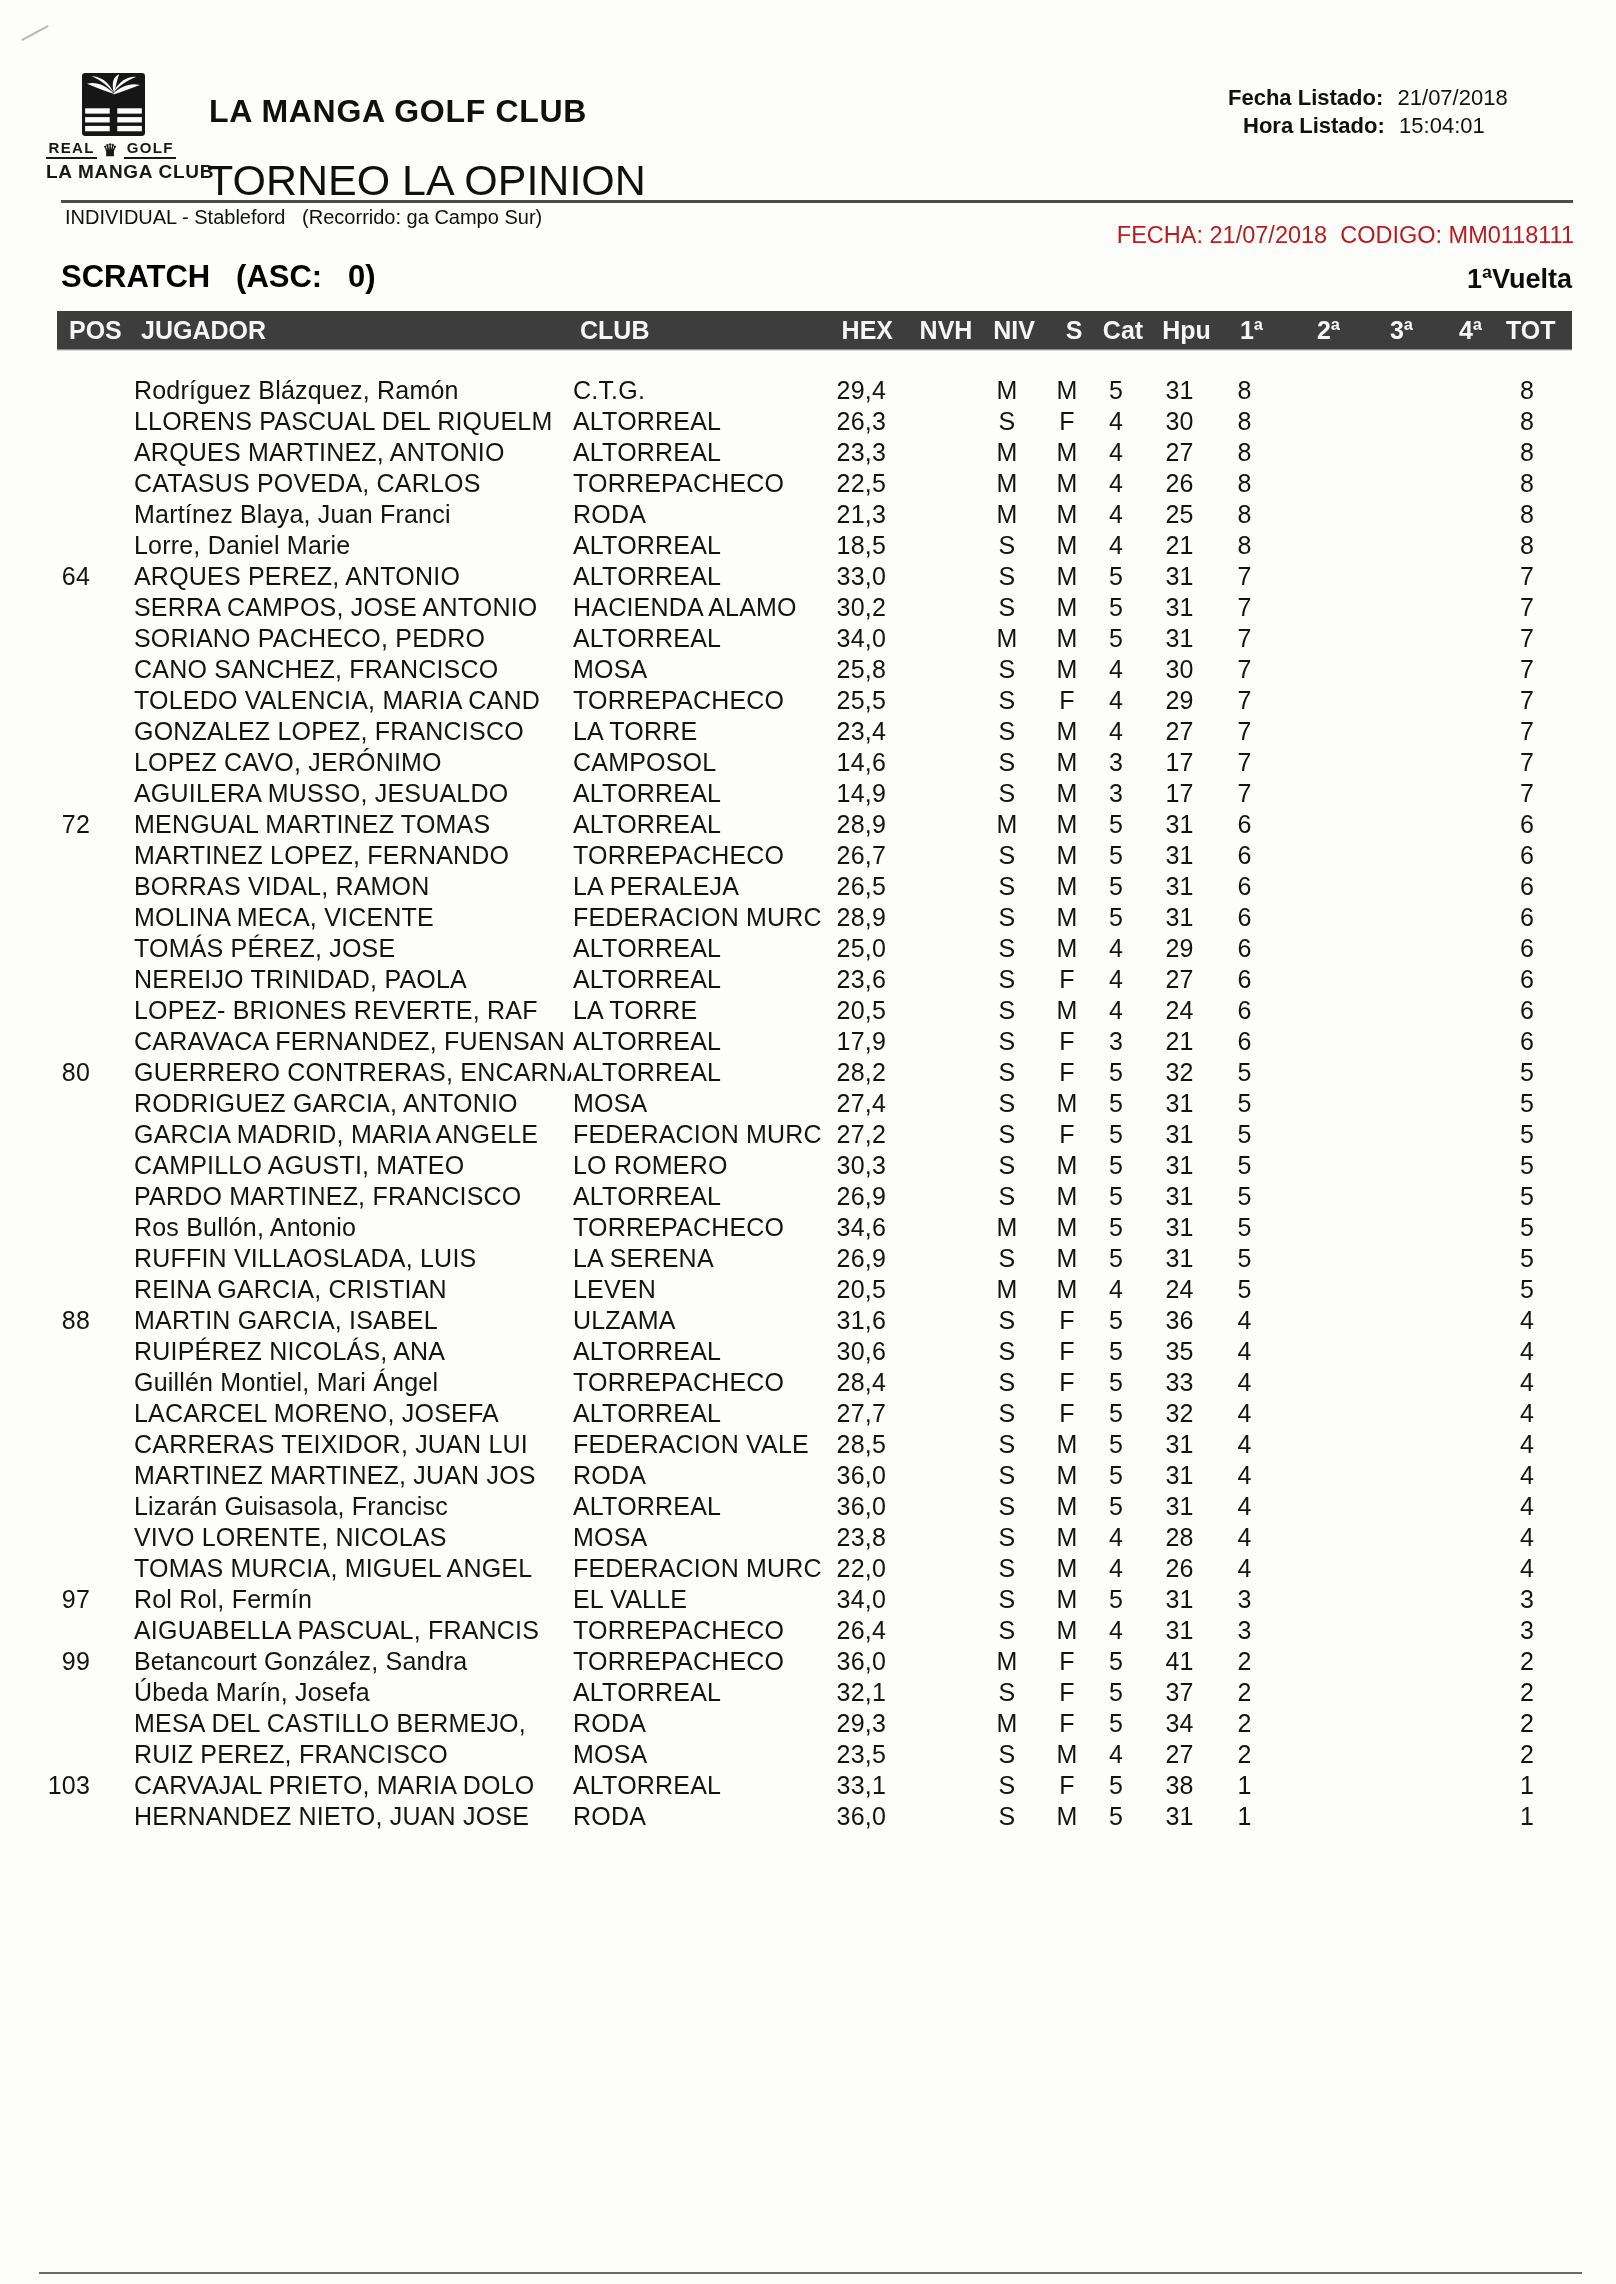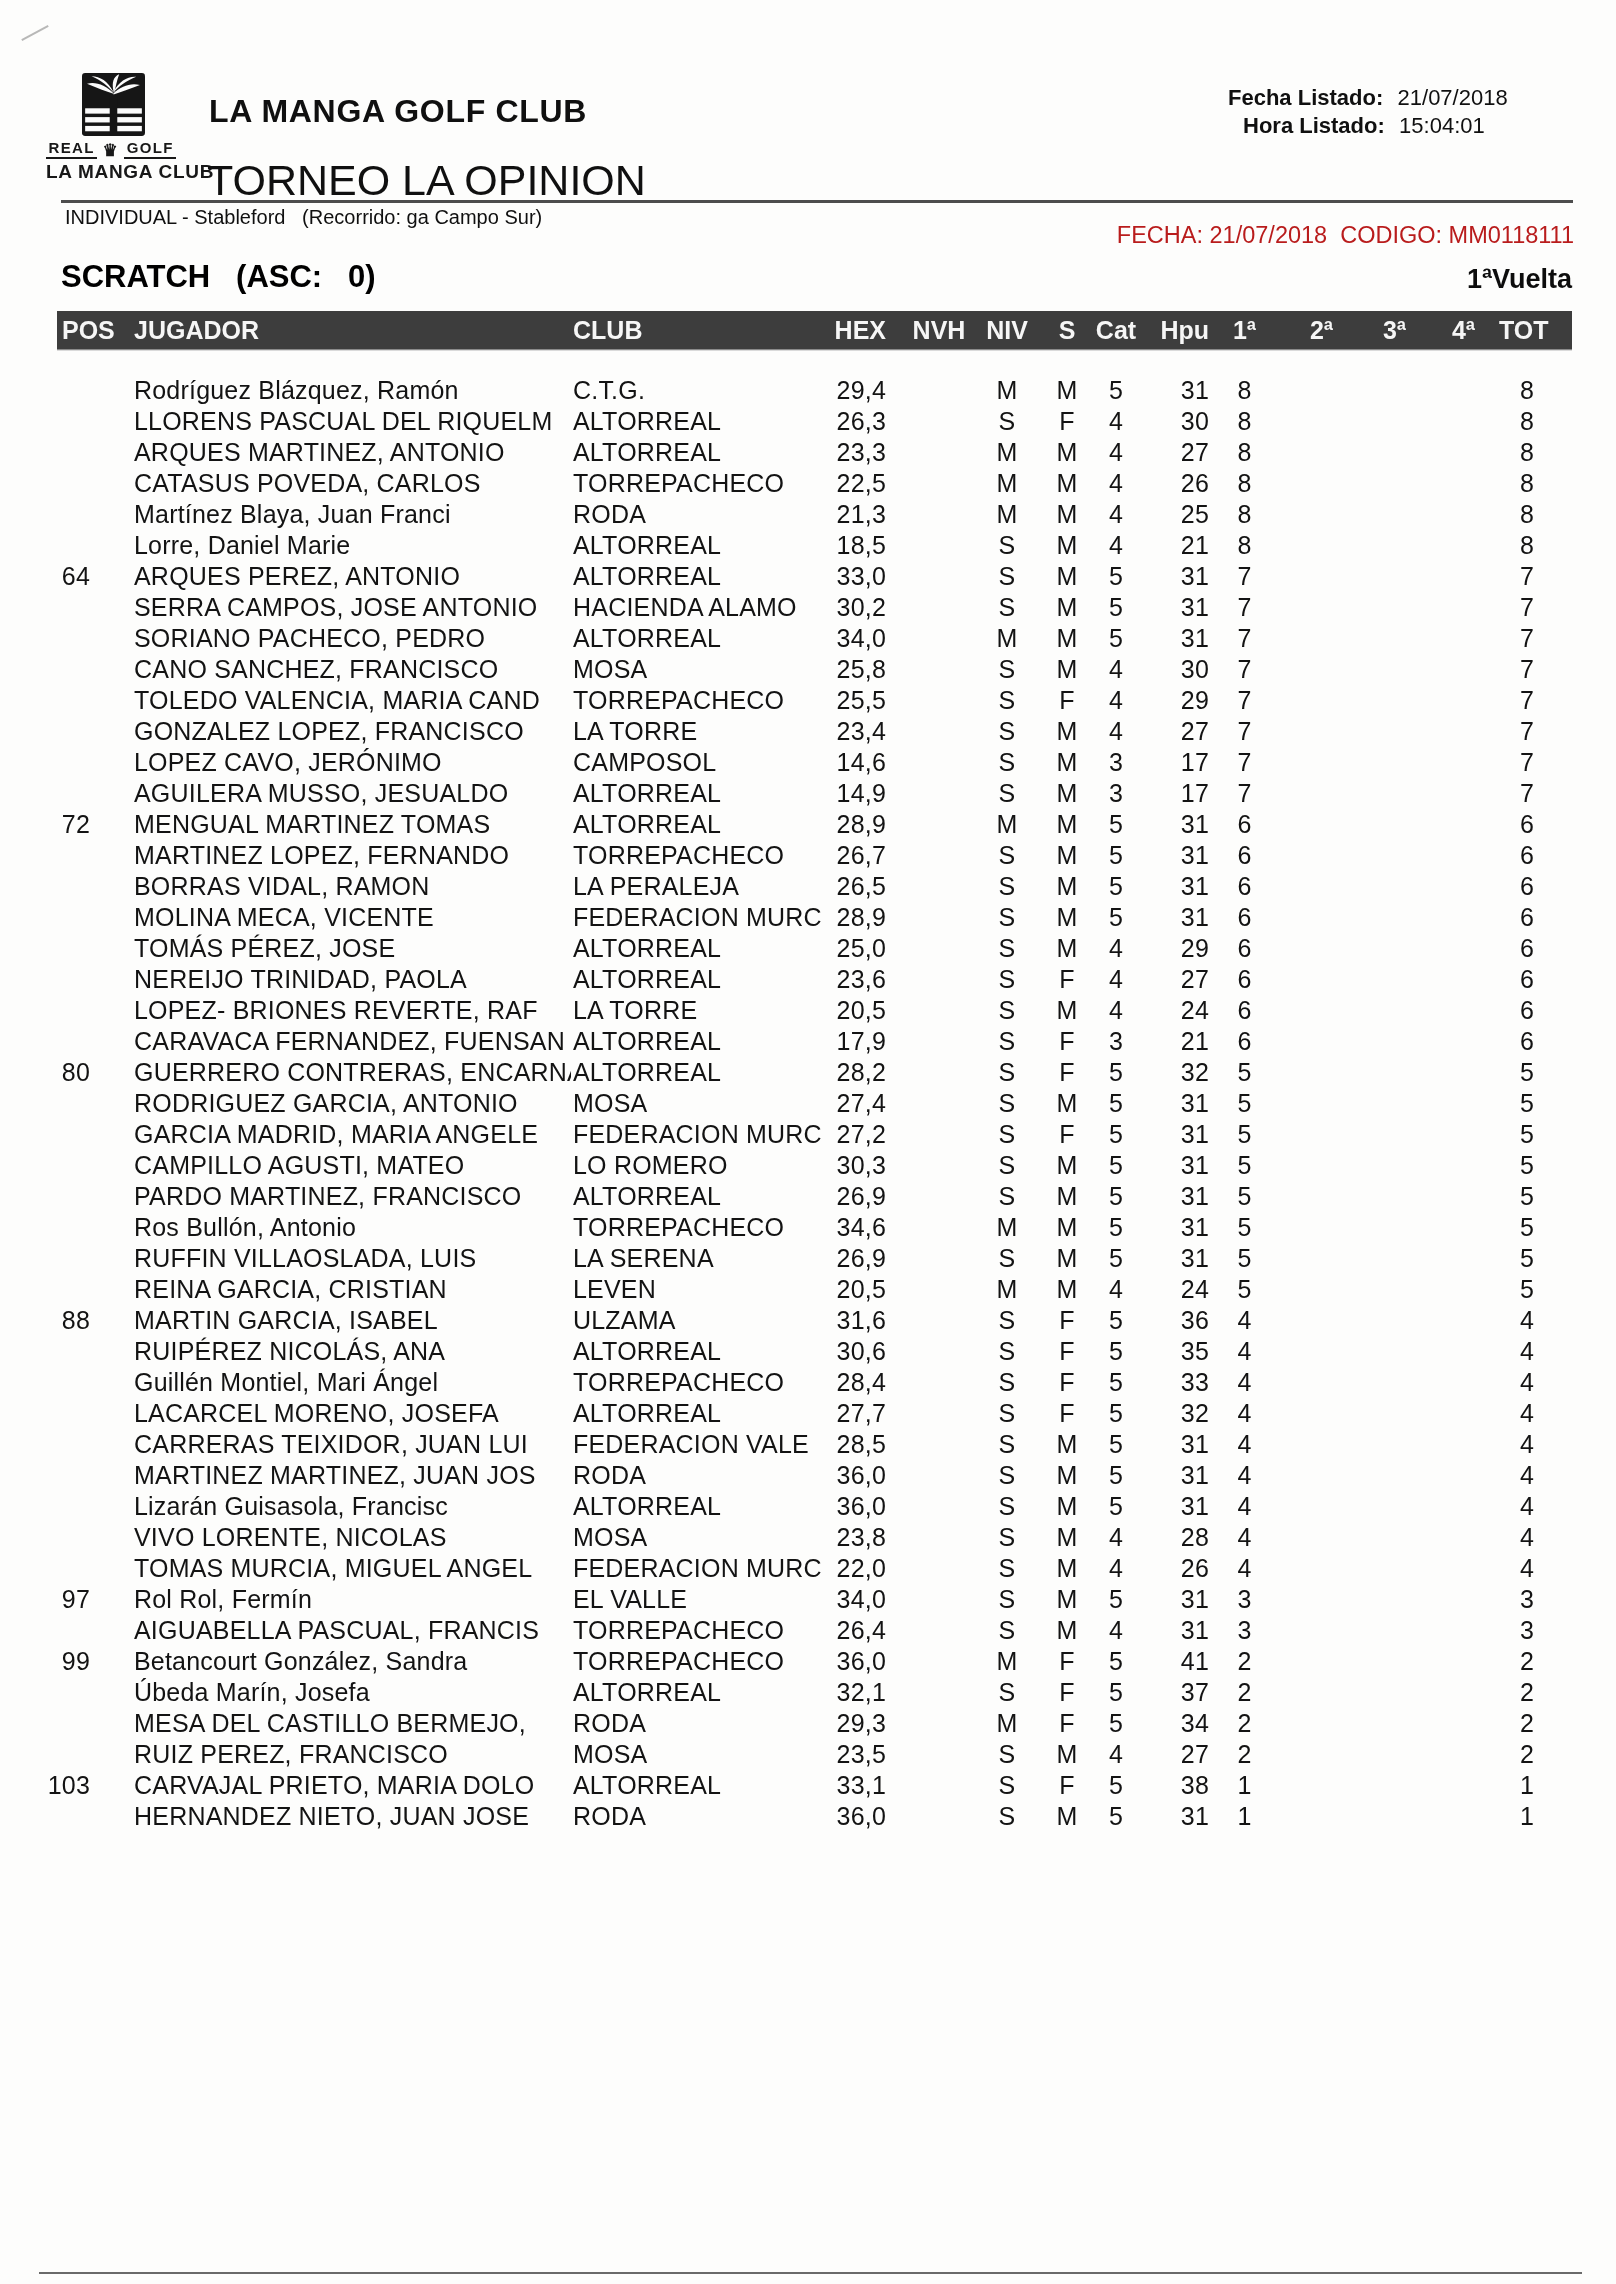--- a/index.html
+++ b/index.html
@@ -35,32 +35,32 @@
 
   
   .format-line{left:65px;top:206px;font-size:20px;white-space:pre;color:#101010;}
   .fecha-codigo{left:1082px;top:222px;width:492px;text-align:right;font-size:23.5px;white-space:pre;color:#b91c1c;}
   .scratch-line{left:61px;top:259px;font-size:31px;font-weight:bold;white-space:pre;color:#000000;}
   .vuelta{left:1408px;top:264px;width:164px;text-align:right;font-size:27px;font-weight:bold;color:#0d0d0d;}
 
   
   .thead{left:0;top:311px;width:1616px;height:38px;}
   .thead::before{content:'';position:absolute;left:57px;right:44px;top:0;bottom:0;background:#3d3d3d;box-shadow:0 1.3px 0 #8a8a8a;}
-  .hcell{position:absolute;top:0;height:38px;line-height:38px;font-size:25px;font-weight:bold;color:#f6f6f6;}
+  .hcell{position:absolute;top:0;height:38px;line-height:38px;font-size:25px;font-weight:bold;color:#f6f6f6;margin-left:7px;}
 
   
   .c0{left:39px;width:51px;text-align:right;}
   .c1{left:134px;width:437px;text-align:left;}
   .c2{left:573px;width:274px;text-align:left;}
   .c3{left:805px;width:81px;text-align:right;}
   .c4{left:909px;width:60px;text-align:center;}
   .c5{left:976px;width:62px;text-align:center;}
   .c6{left:1041px;width:52px;text-align:center;}
   .c7{left:1090px;width:52px;text-align:center;}
-  .c8{left:1150px;width:59px;text-align:right;}
+  .c8{left:1150px;width:59px;text-align:center;}
   .c9{left:1217px;width:55px;text-align:center;}
   .c10{left:1294px;width:55px;text-align:center;}
   .c11{left:1367px;width:55px;text-align:center;}
   .c12{left:1436px;width:55px;text-align:center;}
   .c13{left:1469px;width:65px;text-align:right;}
   .thead .c0{left:62px;width:72px;text-align:left;}
   .thead .c13{left:1499px;width:72px;text-align:left;}
 
   
   .rows{left:0;top:375px;width:1616px;}

